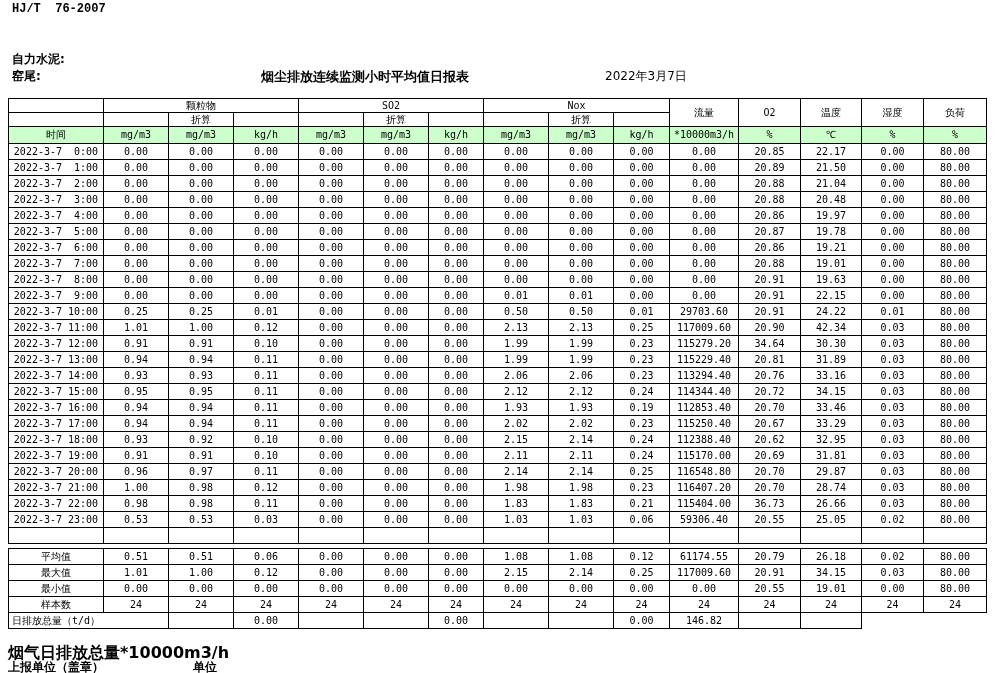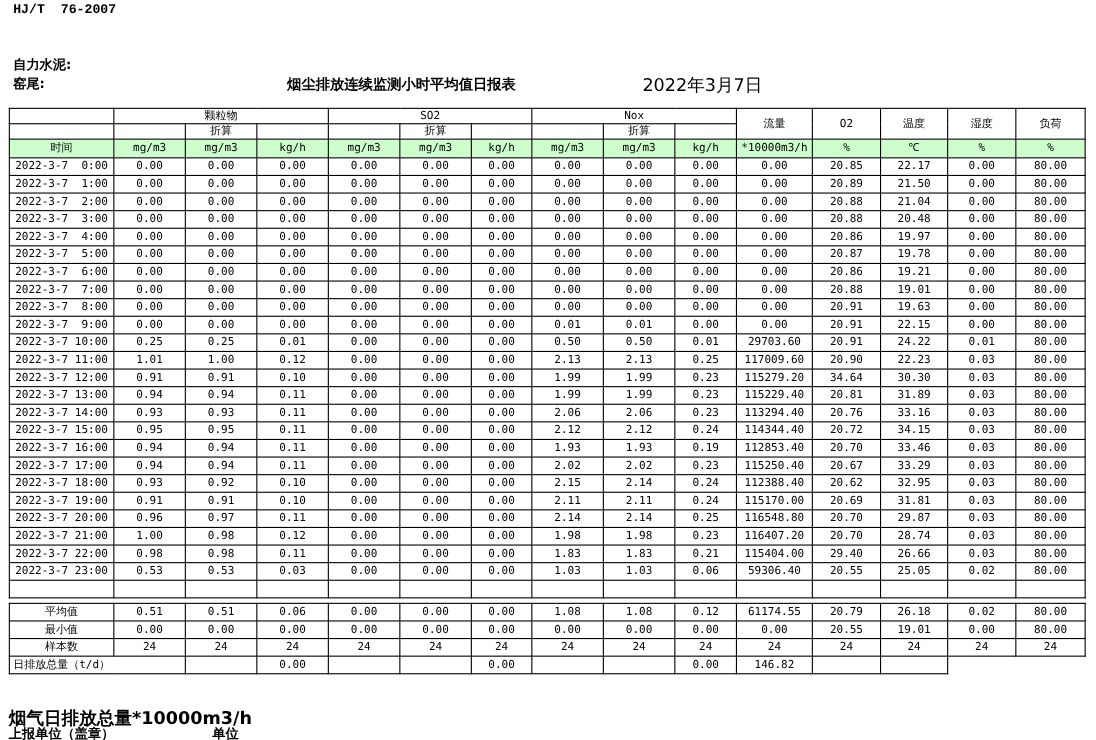--- a/index.html
+++ b/index.html
@@ -6,21 +6,21 @@
   body{
     width:996px;height:673px;background:#ffffff;position:relative;
     font-family:"DejaVu Sans","Liberation Sans",sans-serif;color:#000;
   }
   .std-code{position:absolute;top:2px;left:12px;font-size:12px;font-weight:bold;
     font-family:Liberation Mono, monospace;white-space:pre;}
   .title{position:absolute;top:22px;left:0;width:730px;text-align:center;
     font-size:13px;font-weight:bold;margin-top:46px;}
   .company{position:absolute;top:51px;left:12px;font-size:12px;font-weight:bold;}
   .site{position:absolute;top:68px;left:12px;font-size:12px;font-weight:bold;}
-  .date{position:absolute;top:68px;left:584px;font-size:16px;}
+  .date{position:absolute;top:68px;left:605px;font-size:12px;}
 
   table.tbl{border-collapse:collapse;table-layout:fixed;}
   .tbl-main{position:absolute;top:98px;left:8px;}
   .tbl-sum{position:absolute;top:548px;left:8px;}
   .tbl th,.tbl td{
     border:1px solid #000;padding:0;margin:0;overflow:hidden;
     font-size:10px;font-weight:normal;text-align:center;vertical-align:middle;
     white-space:pre;font-family:"DejaVu Sans Mono",monospace;line-height:1;
   }
   .tbl-main{border:1px solid #000;}
@@ -303,21 +303,21 @@
         <td>1.00</td>
         <td>0.12</td>
         <td>0.00</td>
         <td>0.00</td>
         <td>0.00</td>
         <td>2.13</td>
         <td>2.13</td>
         <td>0.25</td>
         <td>117009.60</td>
         <td>20.90</td>
-        <td>22.23</td>
+        <td>42.34</td>
         <td>0.03</td>
         <td>80.00</td>
       </tr>
       <tr>
         <td>2022-3-7 12:00</td>
         <td>0.91</td>
         <td>0.91</td>
         <td>0.10</td>
         <td>0.00</td>
         <td>0.00</td>
@@ -489,21 +489,21 @@
         <td>0.98</td>
         <td>0.98</td>
         <td>0.11</td>
         <td>0.00</td>
         <td>0.00</td>
         <td>0.00</td>
         <td>1.83</td>
         <td>1.83</td>
         <td>0.21</td>
         <td>115404.00</td>
-        <td>29.40</td>
+        <td>36.73</td>
         <td>26.66</td>
         <td>0.03</td>
         <td>80.00</td>
       </tr>
       <tr>
         <td>2022-3-7 23:00</td>
         <td>0.53</td>
         <td>0.53</td>
         <td>0.03</td>
         <td>0.00</td>
@@ -568,20 +568,37 @@
         <td>1.08</td>
         <td>1.08</td>
         <td>0.12</td>
         <td>61174.55</td>
         <td>20.79</td>
         <td>26.18</td>
         <td>0.02</td>
         <td>80.00</td>
       </tr>
       <tr>
+        <td>最大值</td>
+        <td>1.01</td>
+        <td>1.00</td>
+        <td>0.12</td>
+        <td>0.00</td>
+        <td>0.00</td>
+        <td>0.00</td>
+        <td>2.15</td>
+        <td>2.14</td>
+        <td>0.25</td>
+        <td>117009.60</td>
+        <td>20.91</td>
+        <td>34.15</td>
+        <td>0.03</td>
+        <td>80.00</td>
+      </tr>
+      <tr>
         <td>最小值</td>
         <td>0.00</td>
         <td>0.00</td>
         <td>0.00</td>
         <td>0.00</td>
         <td>0.00</td>
         <td>0.00</td>
         <td>0.00</td>
         <td>0.00</td>
         <td>0.00</td>

